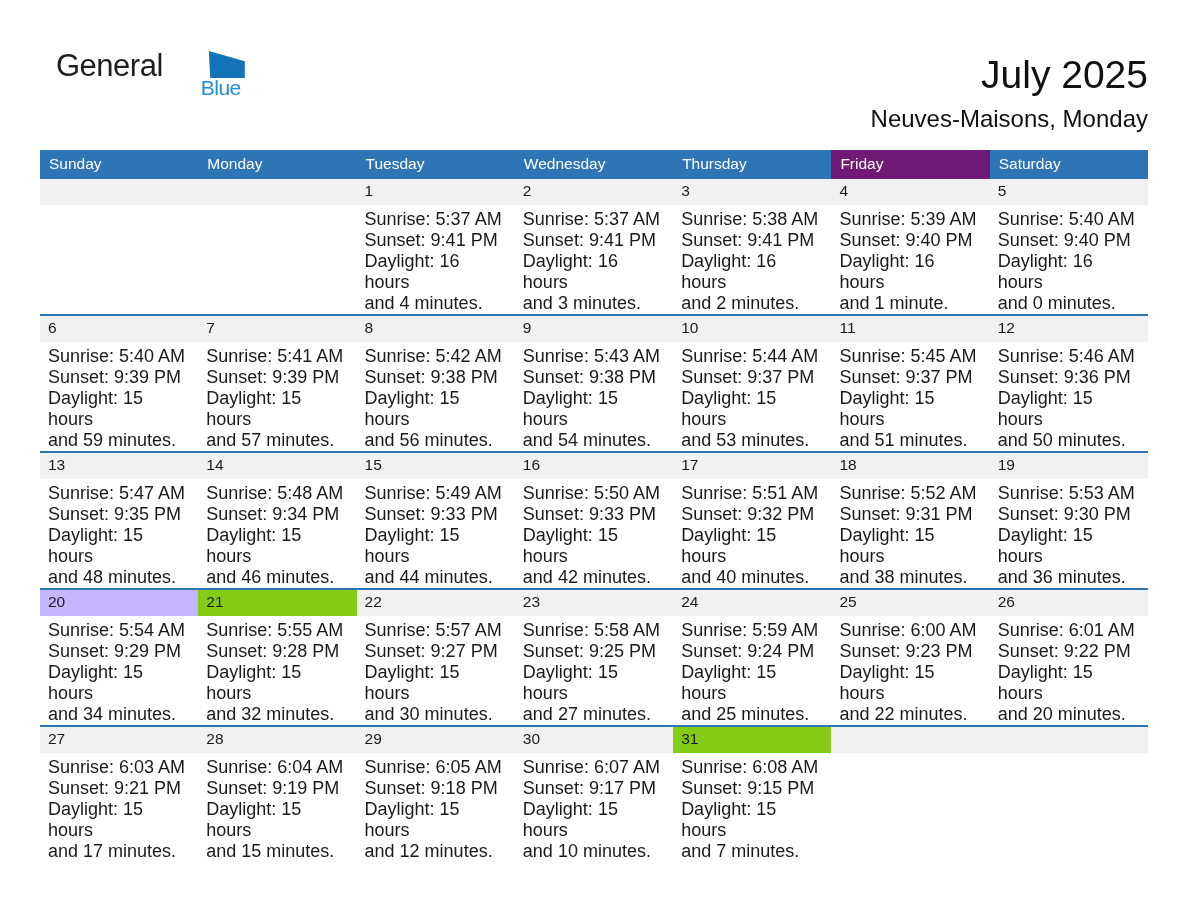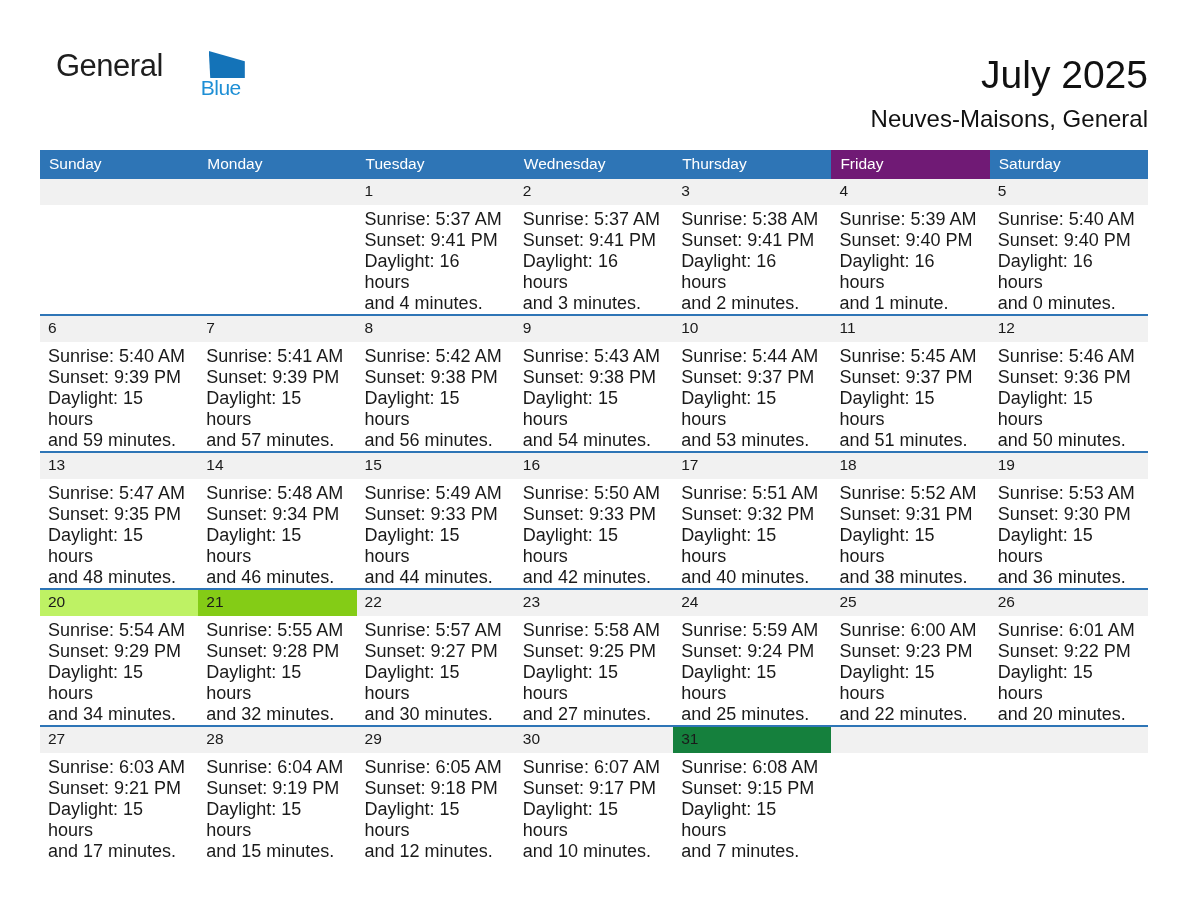--- a/index.html
+++ b/index.html
@@ -63,21 +63,21 @@
   <div class="top">
     <div class="logo">
       <div class="logo-row1">
         <span>General</span>
         <span class="logo-triangle" style="background: rgb(20, 115, 184);"></span>
       </div>
       <div class="logo-row2" style="color: rgb(30, 143, 213);">Blue</div>
     </div>
     <div class="titles">
       <div class="month-title">July 2025</div>
-      <div class="location">Neuves-Maisons, General</div>
+      <div class="location">Neuves-Maisons, Monday</div>
     </div>
   </div>
 
   <table class="calendar">
     <thead>
       <tr>
         <th style="background: rgb(46, 117, 182); color: rgb(255, 255, 255);">Sunday</th>
         <th style="background: rgb(46, 117, 182); color: rgb(255, 255, 255);">Monday</th>
         <th style="background: rgb(46, 117, 182); color: rgb(255, 255, 255);">Tuesday</th>
         <th style="background: rgb(46, 117, 182); color: rgb(255, 255, 255);">Wednesday</th>
@@ -277,21 +277,21 @@
       <div class="day-info">
         <div class="line">Sunrise: 5:53 AM</div>
         <div class="line">Sunset: 9:30 PM</div>
         <div class="line">Daylight: 15 hours</div>
         <div class="line">and 36 minutes.</div>
       </div>
     </td>
         </tr>
         <tr class="week-row">
           <td class="day-cell">
-      <div class="num-strip" style="background: #bef264;">20</div>
+      <div class="num-strip" style="background: #c4b5fd;">20</div>
       <div class="day-info">
         <div class="line">Sunrise: 5:54 AM</div>
         <div class="line">Sunset: 9:29 PM</div>
         <div class="line">Daylight: 15 hours</div>
         <div class="line">and 34 minutes.</div>
       </div>
     </td>
           <td class="day-cell">
       <div class="num-strip" style="background: #84cc16;">21</div>
       <div class="day-info">
@@ -378,21 +378,21 @@
           <td class="day-cell">
       <div class="num-strip" style="background: rgb(241, 241, 241);">30</div>
       <div class="day-info">
         <div class="line">Sunrise: 6:07 AM</div>
         <div class="line">Sunset: 9:17 PM</div>
         <div class="line">Daylight: 15 hours</div>
         <div class="line">and 10 minutes.</div>
       </div>
     </td>
           <td class="day-cell">
-      <div class="num-strip" style="background: #15803d;">31</div>
+      <div class="num-strip" style="background: #84cc16;">31</div>
       <div class="day-info">
         <div class="line">Sunrise: 6:08 AM</div>
         <div class="line">Sunset: 9:15 PM</div>
         <div class="line">Daylight: 15 hours</div>
         <div class="line">and 7 minutes.</div>
       </div>
     </td>
           <td class="day-cell">
       <div class="num-strip" style="background: rgb(241, 241, 241);"></div>
       <div class="day-info">

